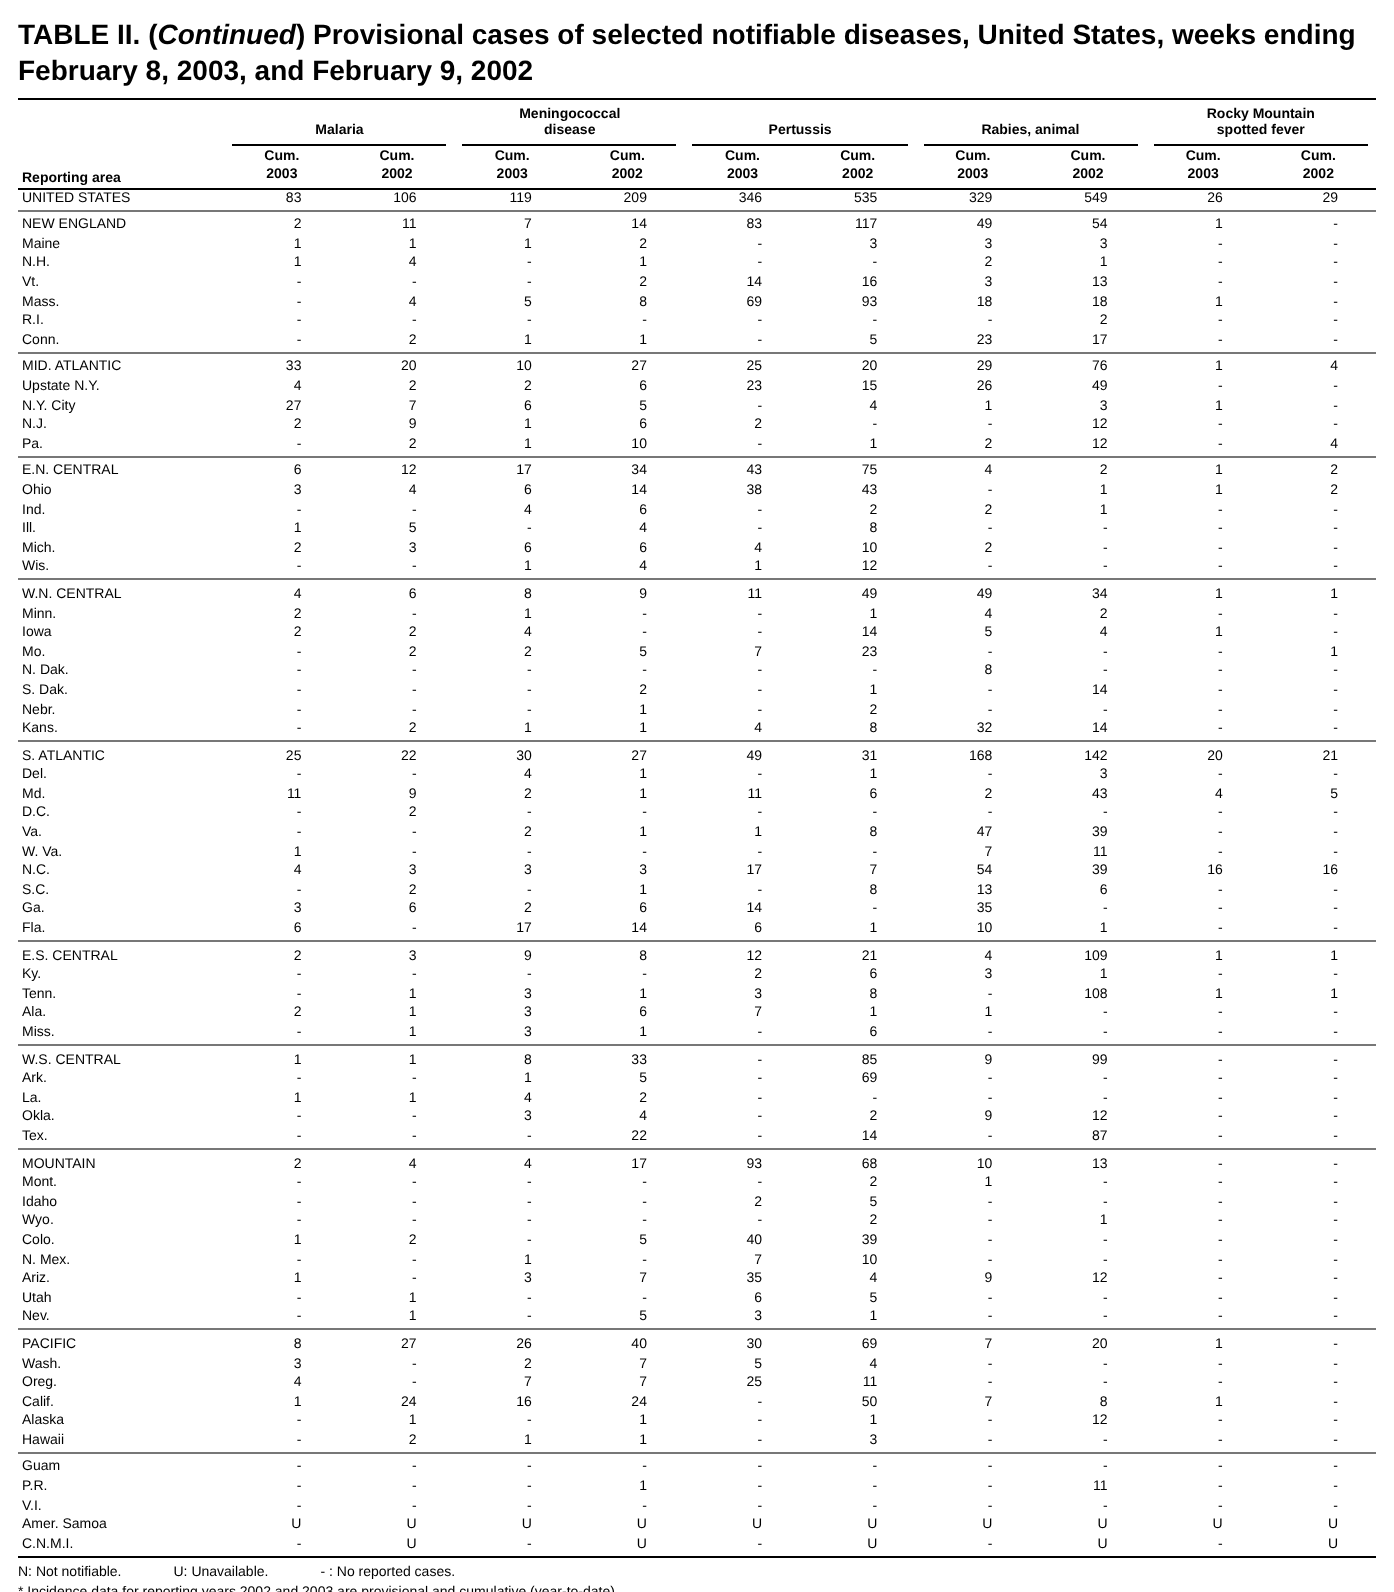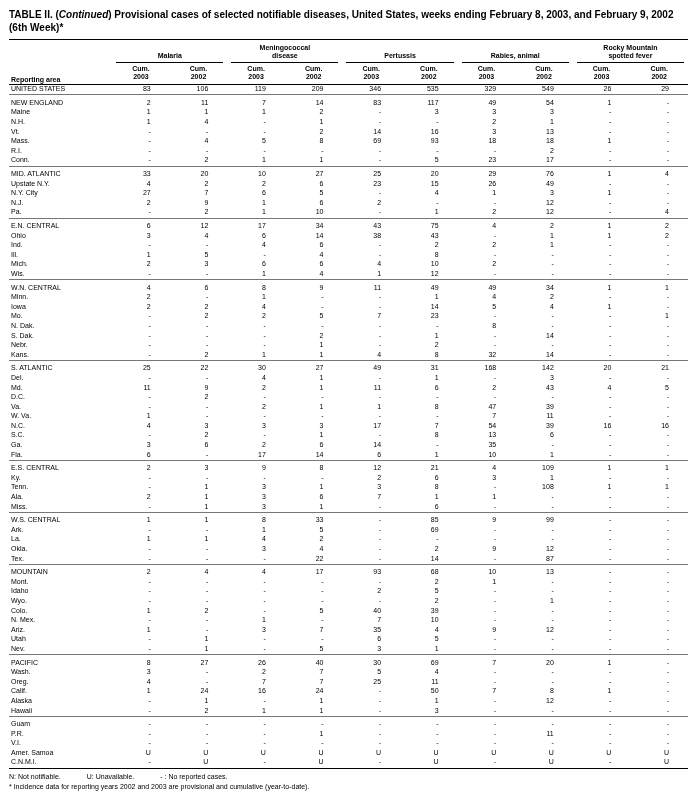--- a/index.html
+++ b/index.html
@@ -6,21 +6,21 @@
   .page {
     width: 697px;
     height: 796px;
     box-sizing: border-box;
     padding: 8px 9px 4px 9px;
     font-family: "Liberation Sans", sans-serif;
     color: #000;
     overflow: hidden;
   }
   .title {
-    font-size: 10px;
+    font-size: 14px;
     font-weight: bold;
     line-height: 1.3;
     margin: 0 0 5px 0;
   }
   .title .week { display: block; }
   table.disease {
     width: 100%;
     border-collapse: collapse;
     table-layout: fixed;
     border-top: 1px solid #000;
@@ -86,21 +86,20 @@
   .foot .f-item { margin-right: 26px; }
   .foot .f-line2 { display: block; }
 </style>
 </head>
 <body>
 
 <div class="page">
 
   <p class="title">
     <span>TABLE II. (</span><i>Continued</i><span>) Provisional cases of selected notifiable diseases, United States, weeks ending February 8, 2003, and February 9, 2002</span>
-    <span class="week">(6th Week)*</span>
   </p>
 
   <table class="disease">
     <colgroup>
       <col style="width:103px">
       <col style="width:57.5px">
         <col style="width:57.5px">
       <col style="width:57.5px">
         <col style="width:57.5px">
       <col style="width:57.5px">

